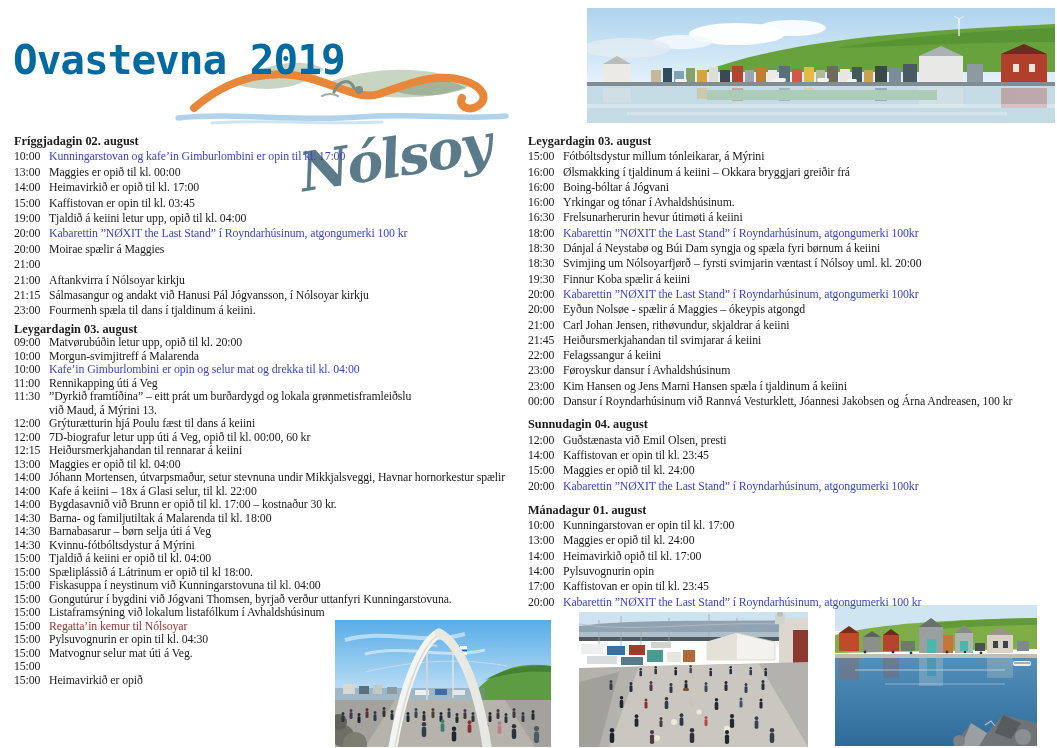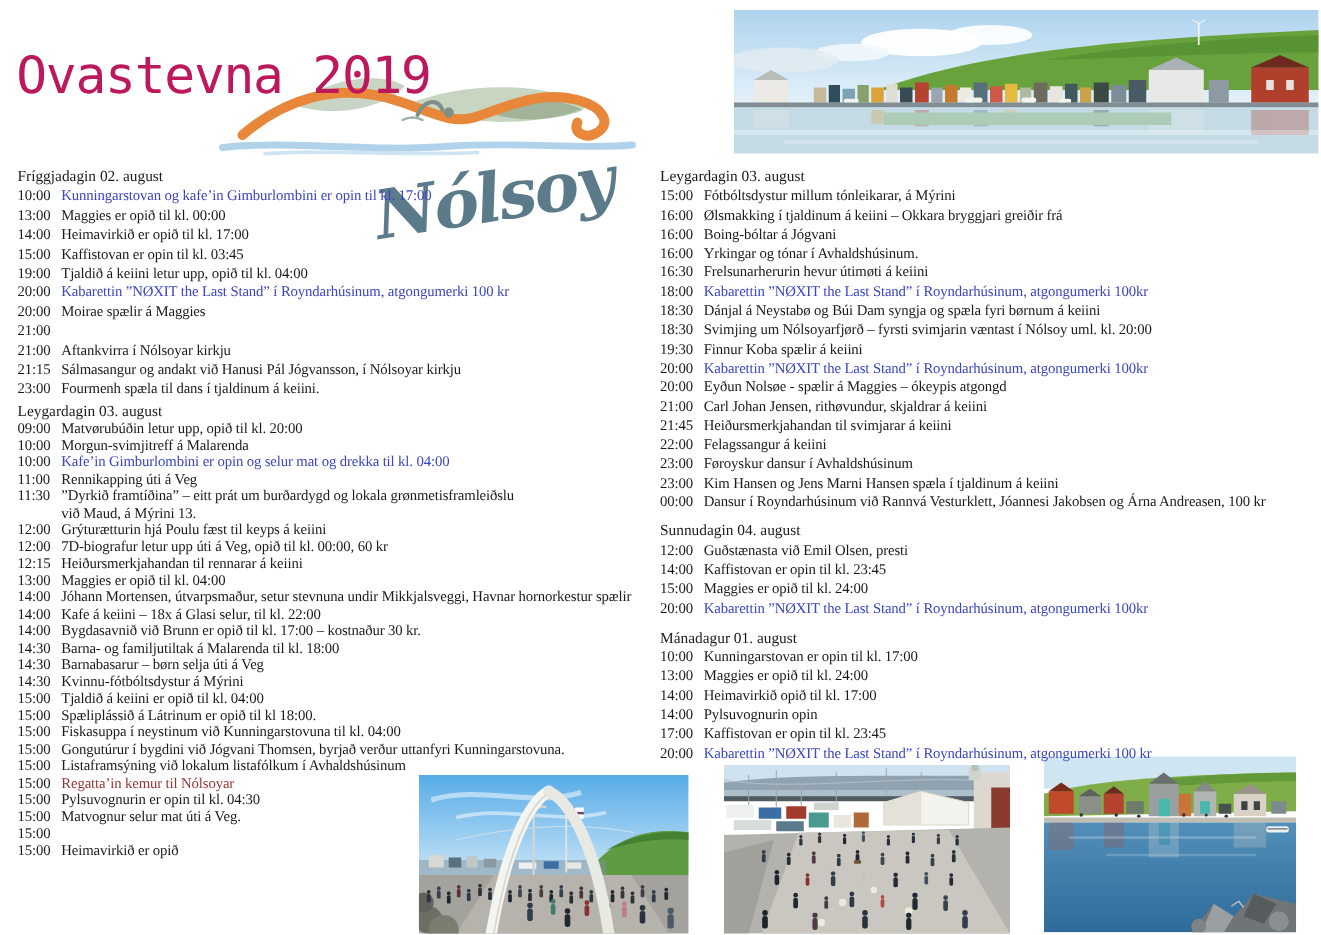--- a/index.html
+++ b/index.html
@@ -3,40 +3,40 @@
 <meta charset="utf-8">
 <style>
   html,body{margin:0;padding:0}
   body{
     width:1057px;height:748px;position:relative;background:#fff;
     font-family:"Liberation Serif", serif;color:#1a1a1a;overflow:hidden;
   }
   
   .title{
     position:absolute;left:13px;top:40px;z-index:2;
-    font-family:"DejaVu Sans Mono", monospace;font-weight:normal;
-    font-size:41px;line-height:1;color:#be185d;letter-spacing:-1px;
+    font-family:"DejaVu Sans Mono", monospace;font-weight:bold;
+    font-size:41px;line-height:1;color:#0369a1;letter-spacing:-1px;
   }
   .logo{position:absolute;left:172px;top:42px;width:360px;height:84px;z-index:1}
   .watermark{
     position:absolute;left:296px;top:146px;z-index:0;
     font-family:"DejaVu Serif", serif;font-style:italic;font-weight:bold;
     font-size:54px;line-height:1;color:#5c7b8a;letter-spacing:-2px;
     transform:rotate(-9deg);transform-origin:left top;
   }
   
   .col{position:absolute;z-index:2}
   .col-left{left:14px;top:134px;width:512px}
   .col-right{left:528px;top:134px;width:529px}
   .col-left .section:nth-child(1){--lh:15.4px}
   .col-left .section:nth-child(2){--lh:13.5px;margin-top:4px}
   .col-right .section{--lh:15.3px}
   .col-right .section:nth-child(2){margin-top:8px}
   .col-right .section:nth-child(3){margin-top:9px}
-  .heading{font-size:12.3px;font-weight:normal;line-height:var(--lh);white-space:nowrap}
+  .heading{font-size:12.3px;font-weight:bold;line-height:var(--lh);white-space:nowrap}
   .row{display:flex;font-size:11.8px;line-height:var(--lh);white-space:nowrap;letter-spacing:-0.1px}
   .row .t{flex:none;width:30px}
   .row .x{padding-left:5px}
   .x.blue{color:#3a45c1}
   .x.red{color:#963634}
   
   .photo{position:absolute;z-index:1;overflow:hidden}
   .photo svg{display:block}
   .photo-top{left:587px;top:8px;width:468px;height:115px}
   .photo-a{left:335px;top:620px;width:216px;height:127px}
@@ -153,21 +153,21 @@
       <div class="row">
         <span class="t">11:30</span>
         <span class="x">”Dyrkið framtíðina” – eitt prát um burðardygd og lokala grønmetisframleiðslu</span>
       </div>
       <div class="row">
         <span class="t"></span>
         <span class="x">við Maud, á Mýrini 13.</span>
       </div>
       <div class="row">
         <span class="t">12:00</span>
-        <span class="x">Grýturætturin hjá Poulu fæst til keyps á keiini</span>
+        <span class="x">Grýturætturin hjá Poulu fæst til dans á keiini</span>
       </div>
       <div class="row">
         <span class="t">12:00</span>
         <span class="x">7D-biografur letur upp úti á Veg, opið til kl. 00:00, 60 kr</span>
       </div>
       <div class="row">
         <span class="t">12:15</span>
         <span class="x">Heiðursmerkjahandan til rennarar á keiini</span>
       </div>
       <div class="row">

